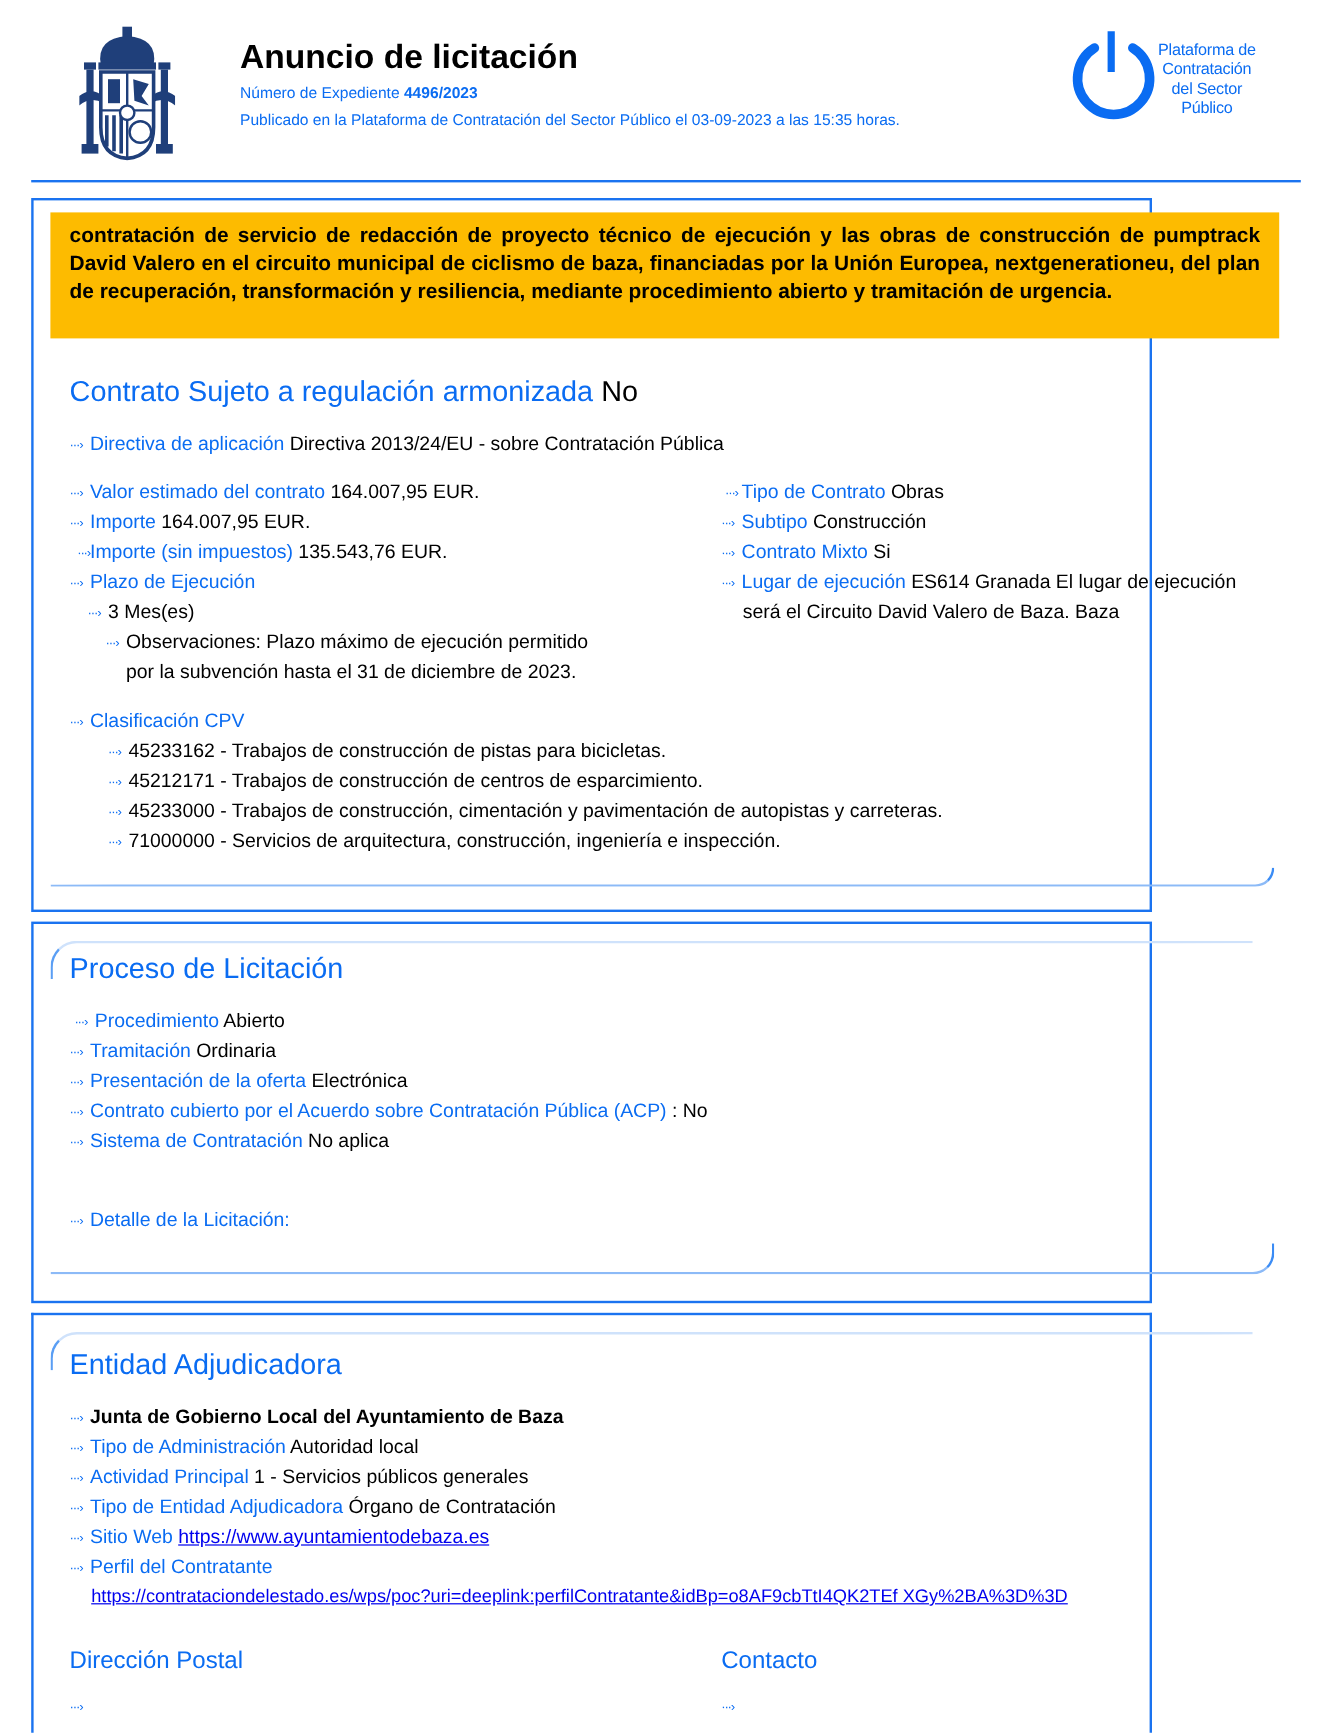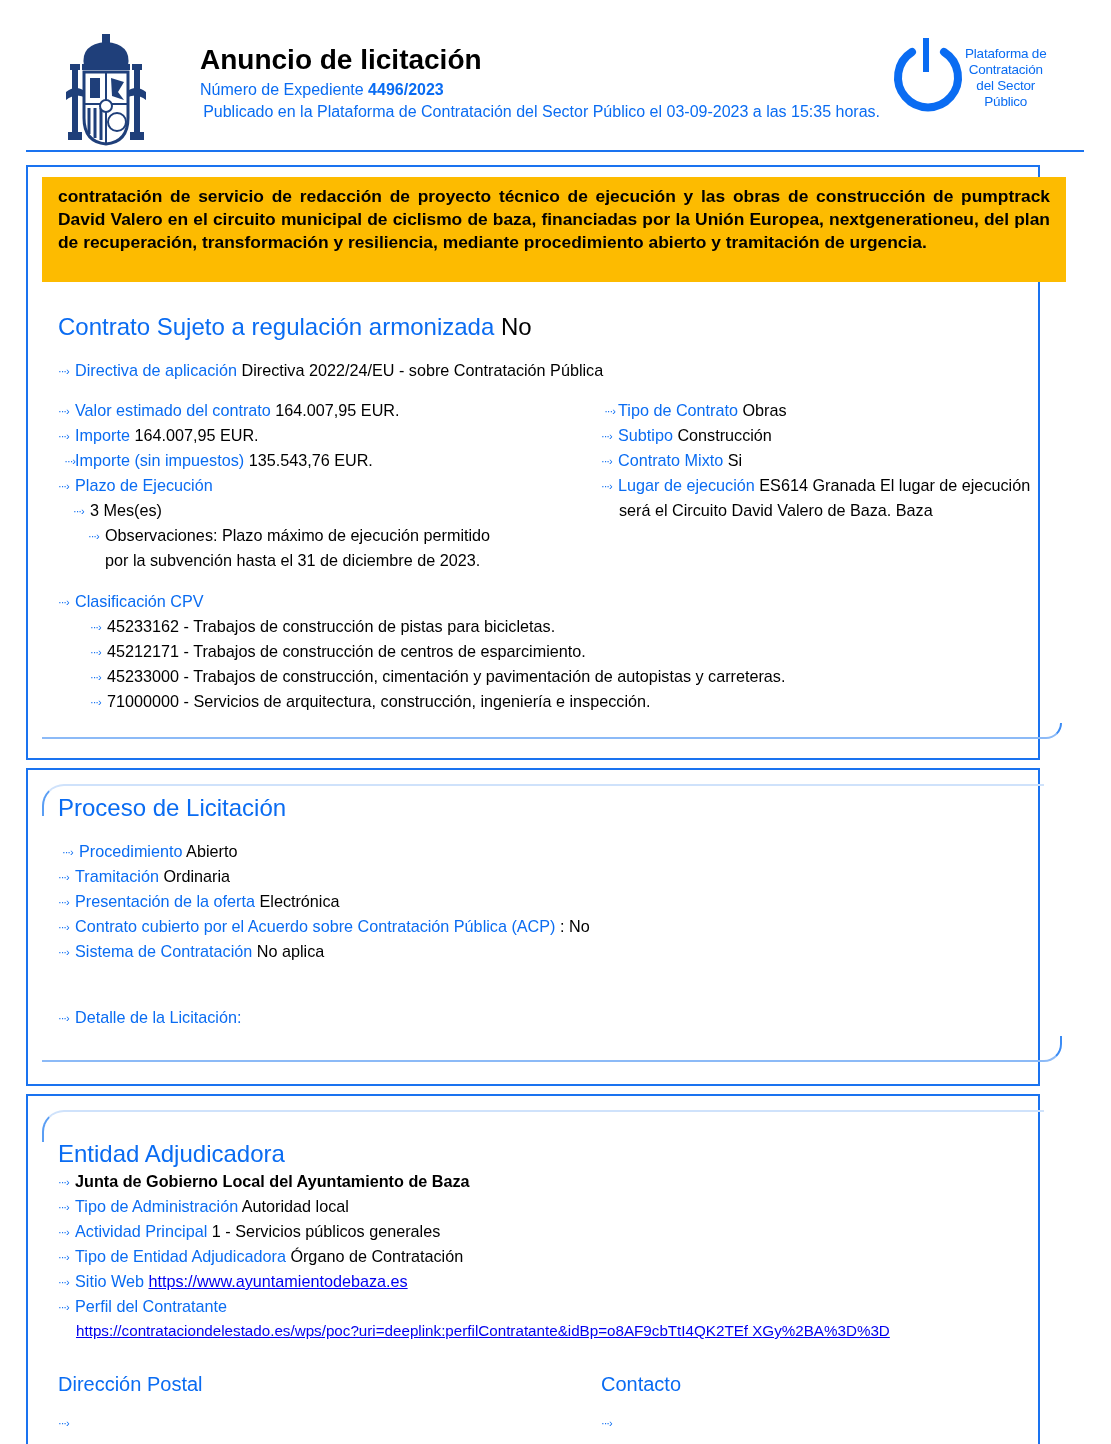--- a/index.html
+++ b/index.html
@@ -4,33 +4,33 @@
 <style>
   html, body { margin: 0; padding: 0; background: #ffffff; }
   body {
     width: 1111px; height: 1444px; overflow: hidden; position: relative;
     font-family: "Liberation Sans", "DejaVu Sans", sans-serif;
     color: #000;
   }
   .link { color: #0000ee; text-decoration: underline; cursor: pointer; }
 
   
-  .header { position: absolute; left: 0; top: 16px; width: 1111px; height: 124px; border-radius: 17px; }
+  .header { position: absolute; left: 0; top: 4px; width: 1111px; height: 124px; border-radius: 17px; }
   .coat { position: absolute; left: 66px; top: 18px; width: 80px; height: 112px; }
   .title { position: absolute; left: 200px; top: 28px; font-size: 28px; font-weight: bold; line-height: 32px; }
-  .subline { position: absolute; left: 200px; font-size: 16px; line-height: 22px; color: #0a6cf2; text-align: right; }
+  .subline { position: absolute; left: 200px; font-size: 13px; line-height: 22px; color: #0a6cf2; }
   .sub1 { top: 63px; }
   .sub1 b { font-weight: bold; }
   .sub2 { top: 85px; width: 680px; }
   .platform-logo { position: absolute; left: 888px; top: 20px; width: 80px; height: 80px; }
   .platform-text { position: absolute; left: 965px; top: 30px; font-size: 13.5px; line-height: 16px; color: #0a6cf2; letter-spacing: -0.2px; text-align: center; }
   .header-rule { position: absolute; left: 26px; top: 150px; width: 1058px; height: 2px; background: #1a73f0; }
 
   
-  .box { position: absolute; left: 26px; width: 1014px; border: 2px solid #1a73f0; box-sizing: border-box; }
+  .box { position: absolute; left: 26px; width: 934px; border: 2px solid #1a73f0; box-sizing: border-box; }
   .box1 { top: 165px; height: 595px; }
   .box2 { top: 768px; height: 318px; }
   .box3 { top: 1094px; height: 360px; border-bottom: none; }
 
   .highlight {
     position: absolute; left: 14px; top: 10px; width: 1024px; height: 105px;
     background: #fdbb00; box-sizing: border-box; padding: 8px 16px;
     font-size: 17.4px; font-weight: bold; line-height: 23px; text-align: justify;
   }
 
@@ -105,21 +105,21 @@
 <div class="box box1">
   <div class="highlight">contratación de servicio de redacción de proyecto técnico de ejecución y las obras de construcción de pumptrack David Valero en el circuito municipal de ciclismo de baza, financiadas por la Unión Europea, nextgenerationeu, del plan de recuperación, transformación y resiliencia, mediante procedimiento abierto y tramitación de urgencia.</div>
 
   <div class="h2" style="left:30px; top:146px;">
     <span>Contrato Sujeto a regulación armonizada</span>
     <span class="val">No</span>
   </div>
 
   <div class="row" style="left:30px; top:193px;">
     <span class="arr">···›</span><span class="lab">Directiva de aplicación</span>
-    <span class="val">Directiva 2022/24/EU - sobre Contratación Pública</span>
+    <span class="val">Directiva 2013/24/EU - sobre Contratación Pública</span>
   </div>
 
   <div class="row" style="left:30px; top:233px;">
     <span class="arr">···›</span><span class="lab">Valor estimado del contrato</span>
     <span class="val">164.007,95 EUR.</span>
   </div>
   <div class="row" style="left:30px; top:258px;">
     <span class="arr">···›</span><span class="lab">Importe</span>
     <span class="val">164.007,95 EUR.</span>
   </div>
@@ -206,21 +206,21 @@
 
   <div class="row" style="left:30px; top:237px;">
     <span class="arr">···›</span><span class="lab">Detalle de la Licitación:</span>
   </div>
 
   <div class="swoosh-bottom" style="left:14px; top:266px; width:1018px; height:24px; border-bottom-color:#8cbaf7;"></div>
 </div>
 
 <div class="box box3">
   <div class="swoosh-top" style="left:14px; top:14px; width:1000px;"></div>
-  <div class="h2" style="left:30px; top:44px;">Entidad Adjudicadora</div>
+  <div class="h2" style="left:30px; top:28px;">Entidad Adjudicadora</div>
 
   <div class="row" style="left:30px; top:75px; font-weight:bold;">
     <span class="arr" style="font-weight:normal;">···›</span><span class="val">Junta de Gobierno Local del Ayuntamiento de Baza</span>
   </div>
   <div class="row" style="left:30px; top:100px;">
     <span class="arr">···›</span><span class="lab">Tipo de Administración</span>
     <span class="val">Autoridad local</span>
   </div>
   <div class="row" style="left:30px; top:125px;">
     <span class="arr">···›</span><span class="lab">Actividad Principal</span>

